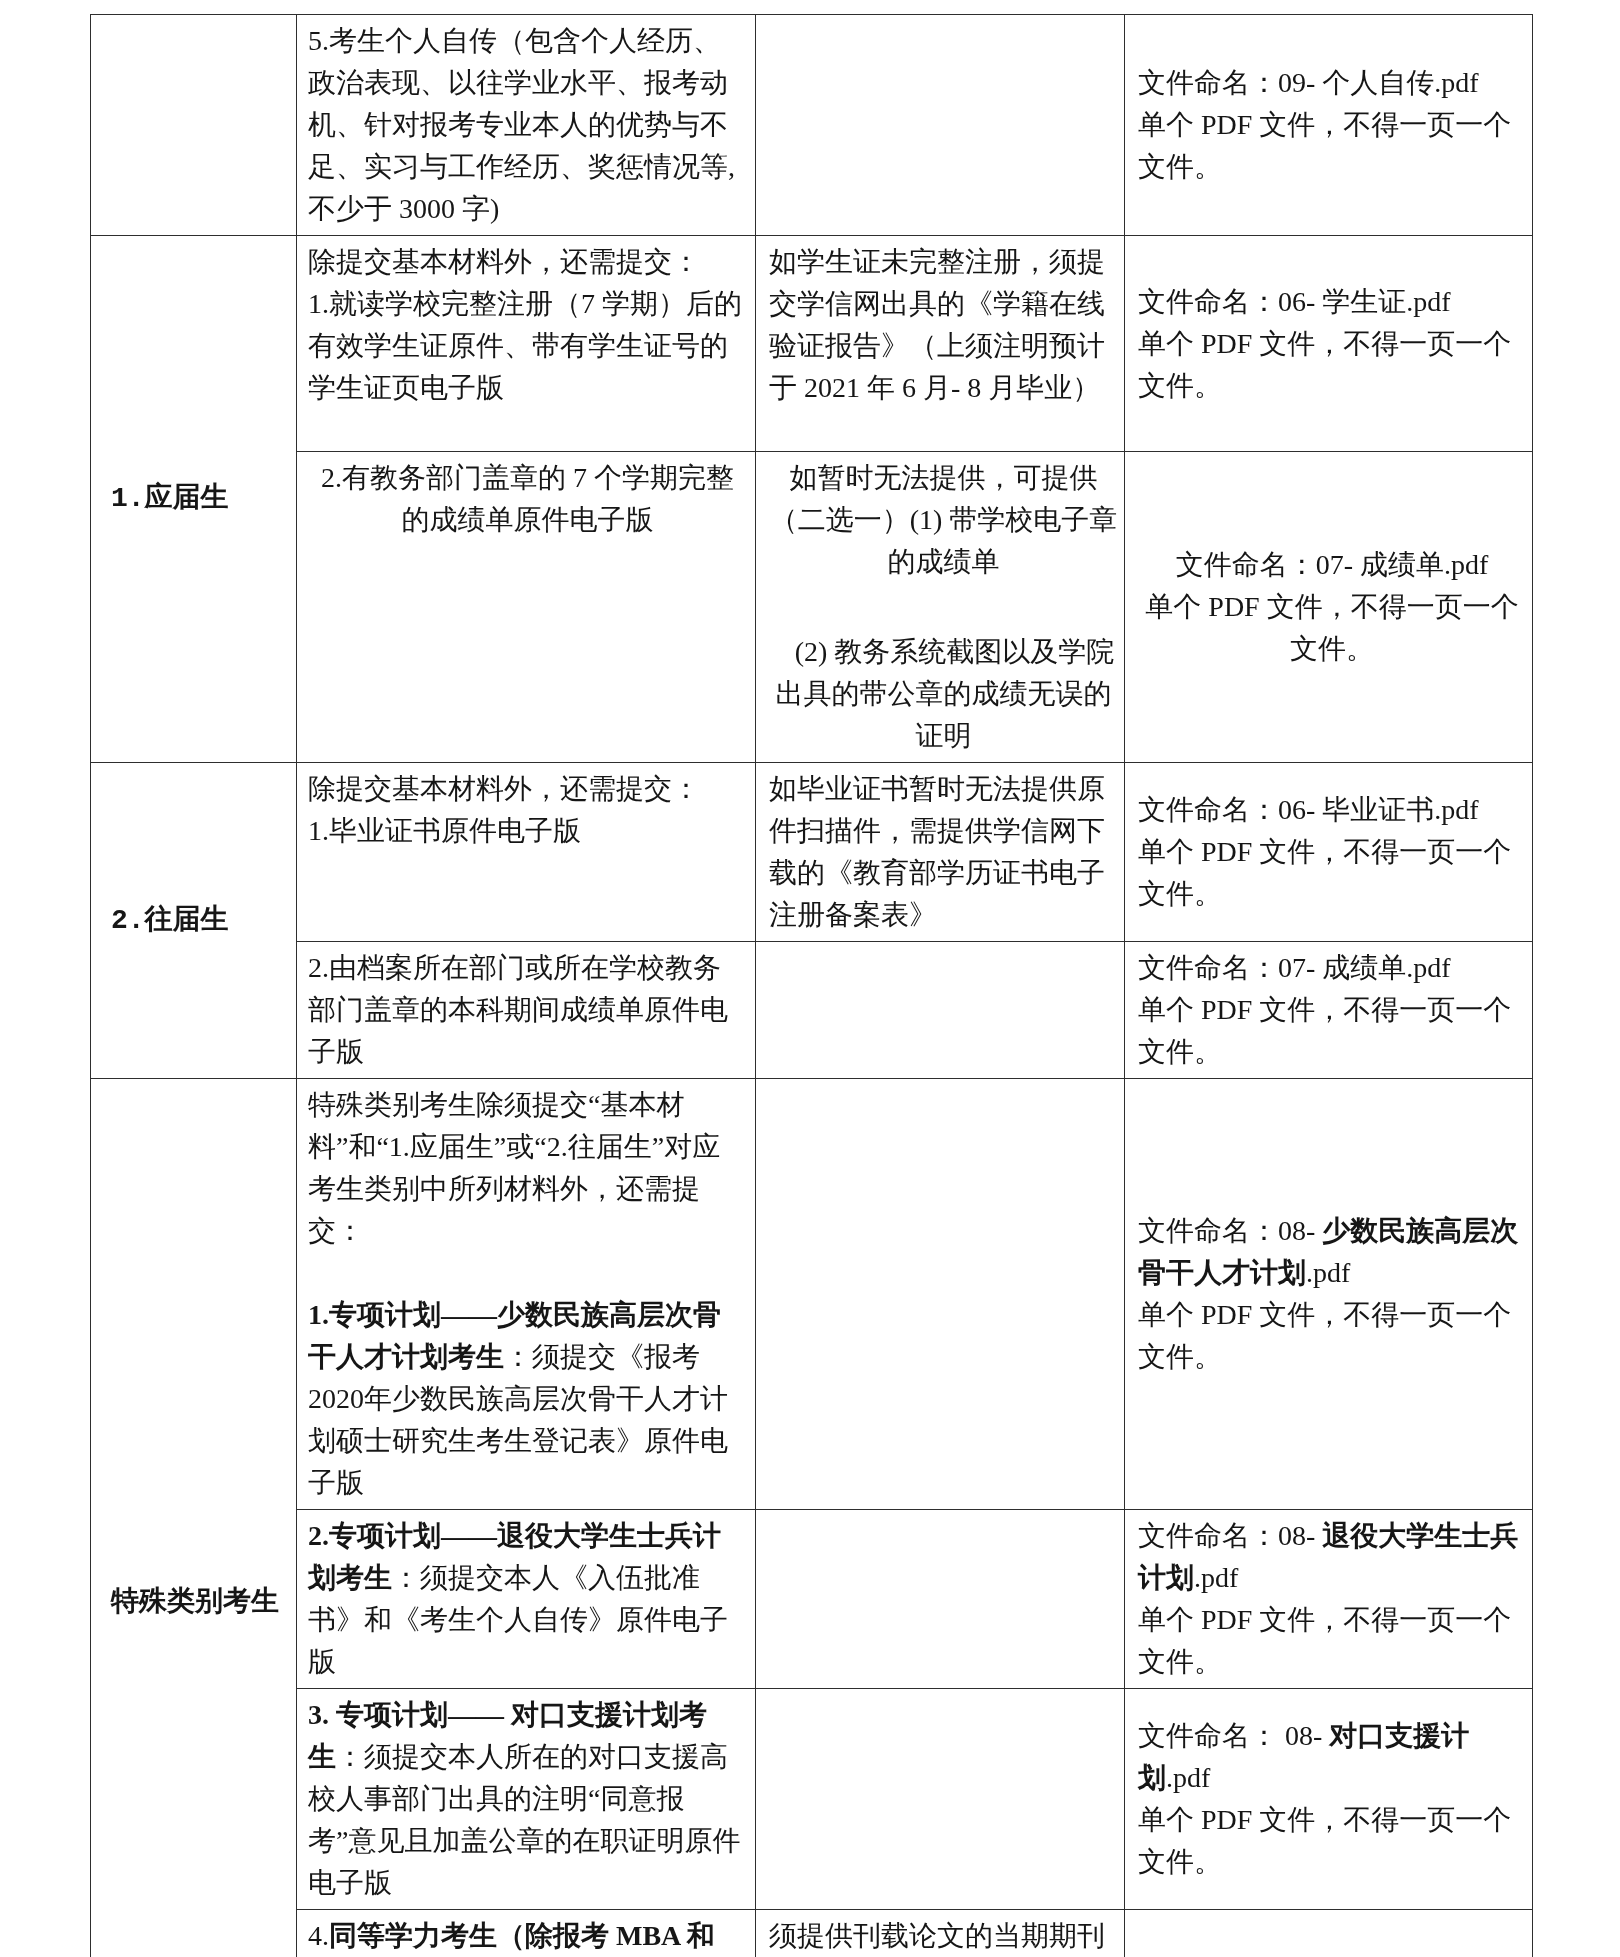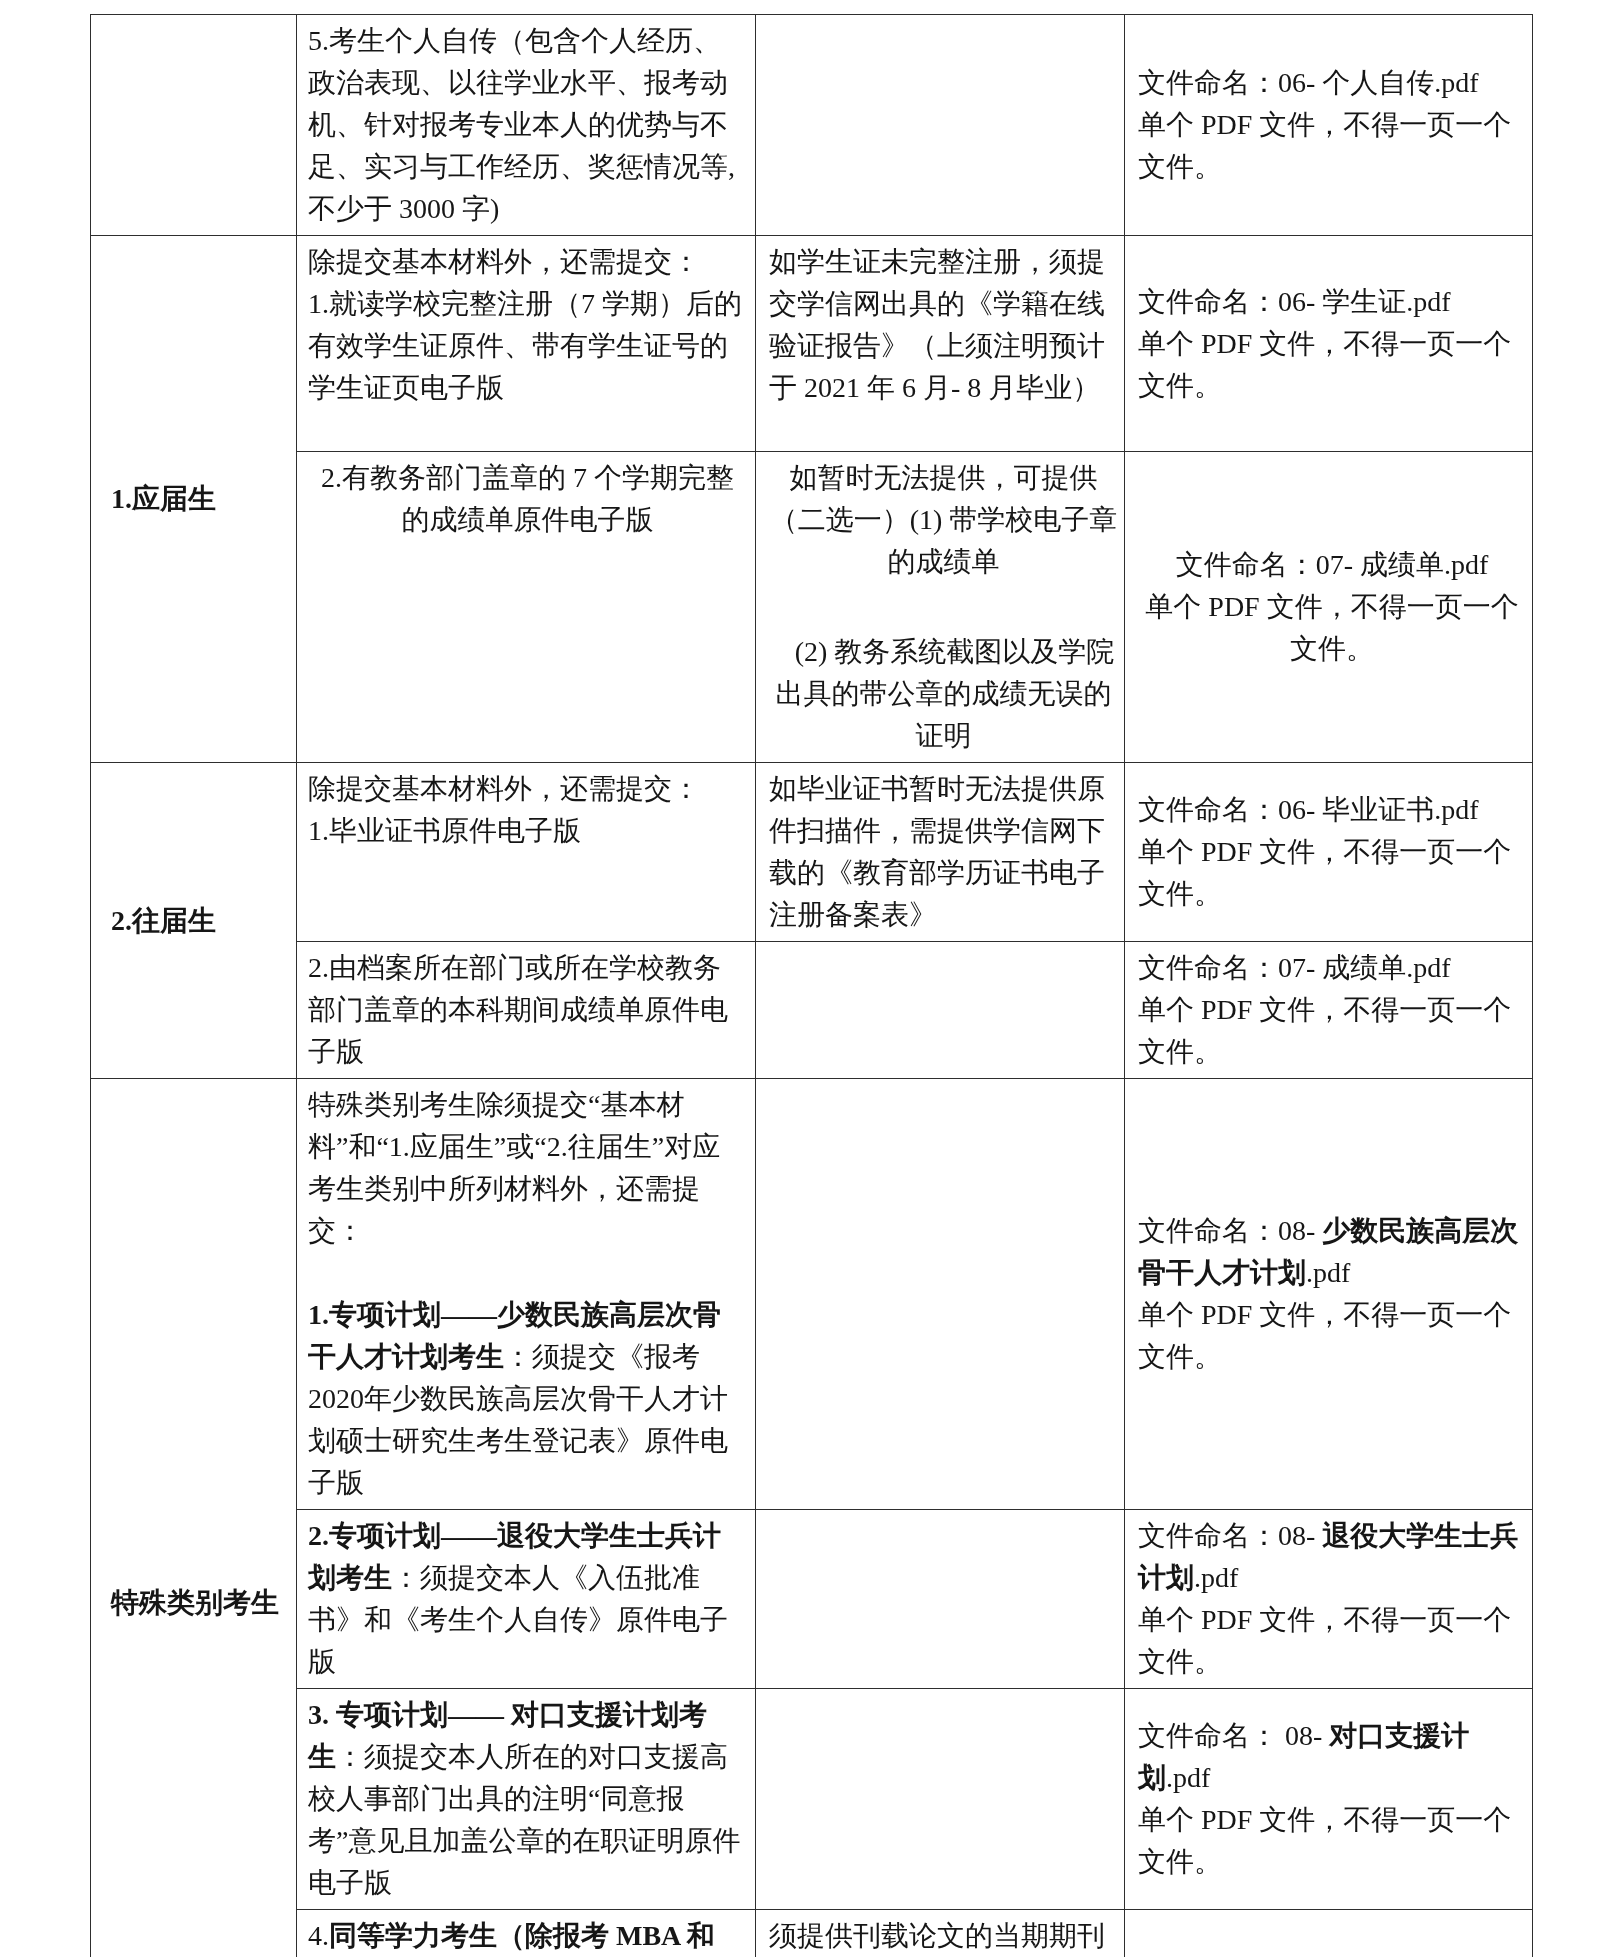--- a/index.html
+++ b/index.html
@@ -13,20 +13,21 @@
   }
   td{
     border:1.5px solid #2e2e2e;
     font-size:28px;line-height:42px;
     overflow:hidden;
   }
   td.category{
     vertical-align:middle;
     font-weight:bold;
     padding:2px 6px 2px 20px;
+    font-family:Liberation Mono, monospace;
   }
   td.materials{vertical-align:top;padding:5px 8px 5px 11px;}
   td.notes{vertical-align:top;padding:5px 6px 5px 13px;}
   td.naming{vertical-align:middle;padding:5px 6px 5px 13px;}
   p{margin:0;}
   p.blank{height:42px;}
   p.ind{text-indent:22px;margin-top:48px;}
   .b{font-weight:bold;}
 </style>
 </head>
@@ -41,21 +42,21 @@
       <col style="width:408px">
     </colgroup>
     <tbody id="tbody">
         <tr style="height: 213px;">
           <td class="category" rowspan="1"><span></span></td>
           <td class="materials">
             <p><span>5.考生个人自传（包含个人经历、政治表现、以往学业水平、报考动机、针对报考专业本人的优势与不足、实习与工作经历、奖惩情况等,不少于 3000 字)</span></p>
           </td>
           <td class="notes"></td>
           <td class="naming">
-            <p><span>文件命名：06- 个人自传.pdf</span></p>
+            <p><span>文件命名：09- 个人自传.pdf</span></p>
             <p><span>单个 PDF 文件，不得一页一个文件。</span></p>
           </td>
         </tr>
         <tr style="height: 216px;">
           <td class="category" rowspan="2"><span>1.应届生</span></td>
           <td class="materials">
             <p><span>除提交基本材料外，还需提交：</span></p>
             <p><span>1.就读学校完整注册（7 学期）后的有效学生证原件、带有学生证号的学生证页电子版</span></p>
           </td>
           <td class="notes">

